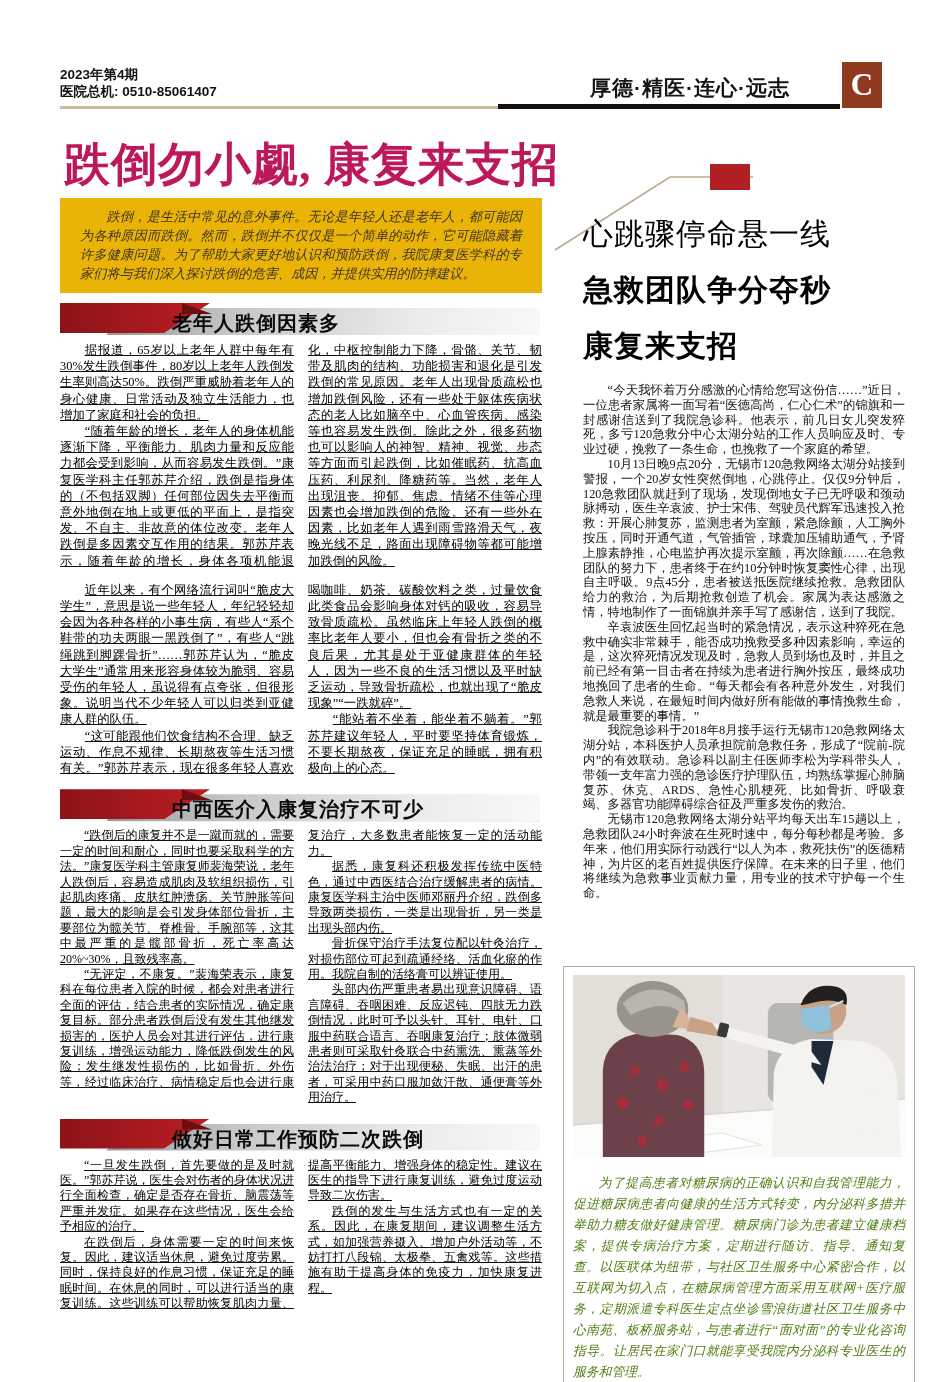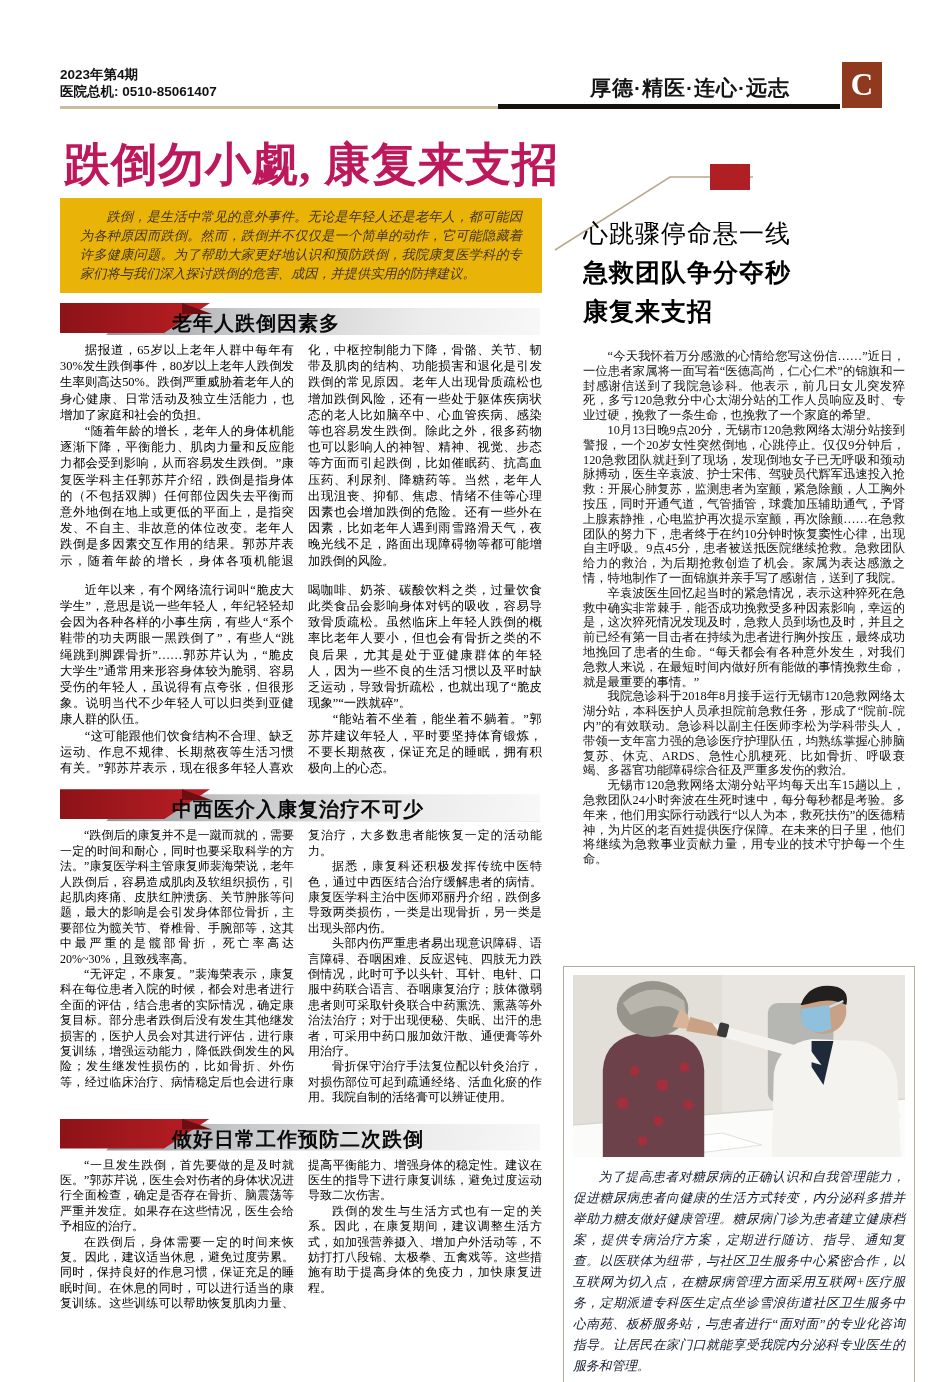--- a/index.html
+++ b/index.html
@@ -21,51 +21,51 @@
   
   .main-headline{position:absolute;left:64px;top:134px;width:500px;
     font-family:"Liberation Serif",serif;font-weight:bold;font-size:46px;
     letter-spacing:1px;color:#be185d;white-space:nowrap;}
   .decor{position:absolute;left:540px;top:148px;width:380px;height:120px;}
   
   .left-col{position:absolute;left:60px;top:198px;width:482px;}
   .intro-box{background:#eab308;padding:9px 20px 10px;margin-bottom:10px;
     font-style:italic;font-size:13.2px;line-height:19px;text-align:justify;color:#3d3325;}
   .intro-box p{margin:0;text-indent:2em;}
-  .section{margin-bottom:13px;}
+  .section{margin-bottom:13px;text-decoration:underline;}
   .sec-header{position:relative;height:32px;margin-bottom:7px;}
   .sec-bar{position:absolute;left:46px;right:2px;top:5px;height:27px;
     background:linear-gradient(100deg,#96979a 0%,#c6c7c9 30%,#ececec 72%,#f8f8f8 100%);
     clip-path:polygon(26px 0,100% 0,100% 100%,0 100%);
     box-shadow:2px 3px 3px rgba(0,0,0,0.28);}
   .sec-red{position:absolute;left:0;top:0;width:150px;height:30px;
     background:linear-gradient(to right,#8c1318,#bb1e24);
     clip-path:polygon(0 0,150px 0,104px 30px,0 30px);}
   .sec-fold{position:absolute;left:122px;top:0;width:30px;height:11px;background:#6f0e12;
     clip-path:polygon(0 0,100% 100%,0 100%);}
   .sec-title{position:absolute;left:112px;top:7px;font-family:"Liberation Sans",sans-serif;
     font-weight:bold;font-size:20px;color:#0a0a0a;letter-spacing:1px;}
   .sec-body{column-count:2;column-gap:14px;font-size:12.4px;line-height:16.2px;
     text-align:justify;color:#000000;}
   .sec-body p{margin:0;text-indent:2em;}
   .sec-body.tight{font-size:12px;line-height:15.4px;}
   
   .right-col{position:absolute;left:583px;top:150px;width:322px;height:818px;overflow:hidden;}
   .r-headline{margin:64px 0 18px 0;}
-  .r-hl{font-family:"Liberation Sans",sans-serif;font-size:25px;line-height:39px;
-    color:#000;letter-spacing:1px;}
+  .r-hl{font-family:"Liberation Sans",sans-serif;font-size:30px;line-height:39px;
+    color:#000;letter-spacing:1px;margin-top:17px;}
   .r-hl.light{font-weight:normal;}
   .r-hl.heavy{font-weight:bold;}
   .r-body p{margin:0;text-indent:2em;font-size:12.3px;line-height:14.8px;text-align:justify;}
   
   .photo-box{position:absolute;left:563px;top:966px;width:352px;box-sizing:border-box;
     background:#fff;border:1px solid #b5ab9d;padding:8px 9px 10px;}
   .photo{display:block;width:100%;height:182px;background:#e9e6e1;}
-  .caption{margin-top:10px;font-style:italic;font-size:12.8px;line-height:21px;
-    text-align:justify;color:#0f172a;}
+  .caption{margin-top:16px;font-style:italic;font-size:12.8px;line-height:21px;
+    text-align:justify;color:#4d7c0f;}
   .caption p{margin:0;text-indent:2em;}
 </style>
 </head>
 <body>
 
 <div class="masthead">
   <div class="issue-block">
     <div>2023年第4期</div>
     <div>医院总机: 0510-85061407</div>
   </div>
@@ -113,22 +113,22 @@
     <div class="sec-header">
       <div class="sec-bar"></div>
       <div class="sec-red"></div>
       <div class="sec-fold"></div>
       <div class="sec-title">中西医介入康复治疗不可少</div>
     </div>
     <div class="sec-body tight">
       <p>“跌倒后的康复并不是一蹴而就的，需要一定的时间和耐心，同时也要采取科学的方法。”康复医学科主管康复师裴海荣说，老年人跌倒后，容易造成肌肉及软组织损伤，引起肌肉疼痛、皮肤红肿溃疡、关节肿胀等问题，最大的影响是会引发身体部位骨折，主要部位为髋关节、脊椎骨、手腕部等，这其中最严重的是髋部骨折，死亡率高达20%~30%，且致残率高。</p>
       <p>“无评定，不康复。”裴海荣表示，康复科在每位患者入院的时候，都会对患者进行全面的评估，结合患者的实际情况，确定康复目标。部分患者跌倒后没有发生其他继发损害的，医护人员会对其进行评估，进行康复训练，增强运动能力，降低跌倒发生的风险；发生继发性损伤的，比如骨折、外伤等，经过临床治疗、病情稳定后也会进行康复治疗，大多数患者能恢复一定的活动能力。</p>
       <p>据悉，康复科还积极发挥传统中医特色，通过中西医结合治疗缓解患者的病情。康复医学科主治中医师邓丽丹介绍，跌倒多导致两类损伤，一类是出现骨折，另一类是出现头部内伤。</p>
+      <p>骨折保守治疗手法复位配以针灸治疗，对损伤部位可起到疏通经络、活血化瘀的作用。我院自制的活络膏可以辨证使用。</p>
       <p>头部内伤严重患者易出现意识障碍、语言障碍、吞咽困难、反应迟钝、四肢无力跌倒情况，此时可予以头针、耳针、电针、口服中药联合语言、吞咽康复治疗；肢体微弱患者则可采取针灸联合中药熏洗、熏蒸等外治法治疗；对于出现便秘、失眠、出汗的患者，可采用中药口服加敛汗散、通便膏等外用治疗。</p>
-      <p>骨折保守治疗手法复位配以针灸治疗，对损伤部位可起到疏通经络、活血化瘀的作用。我院自制的活络膏可以辨证使用。</p>
     </div>
   </div>
 
   <div class="section">
     <div class="sec-header">
       <div class="sec-bar"></div>
       <div class="sec-red"></div>
       <div class="sec-fold"></div>
       <div class="sec-title">做好日常工作预防二次跌倒</div>
     </div>

